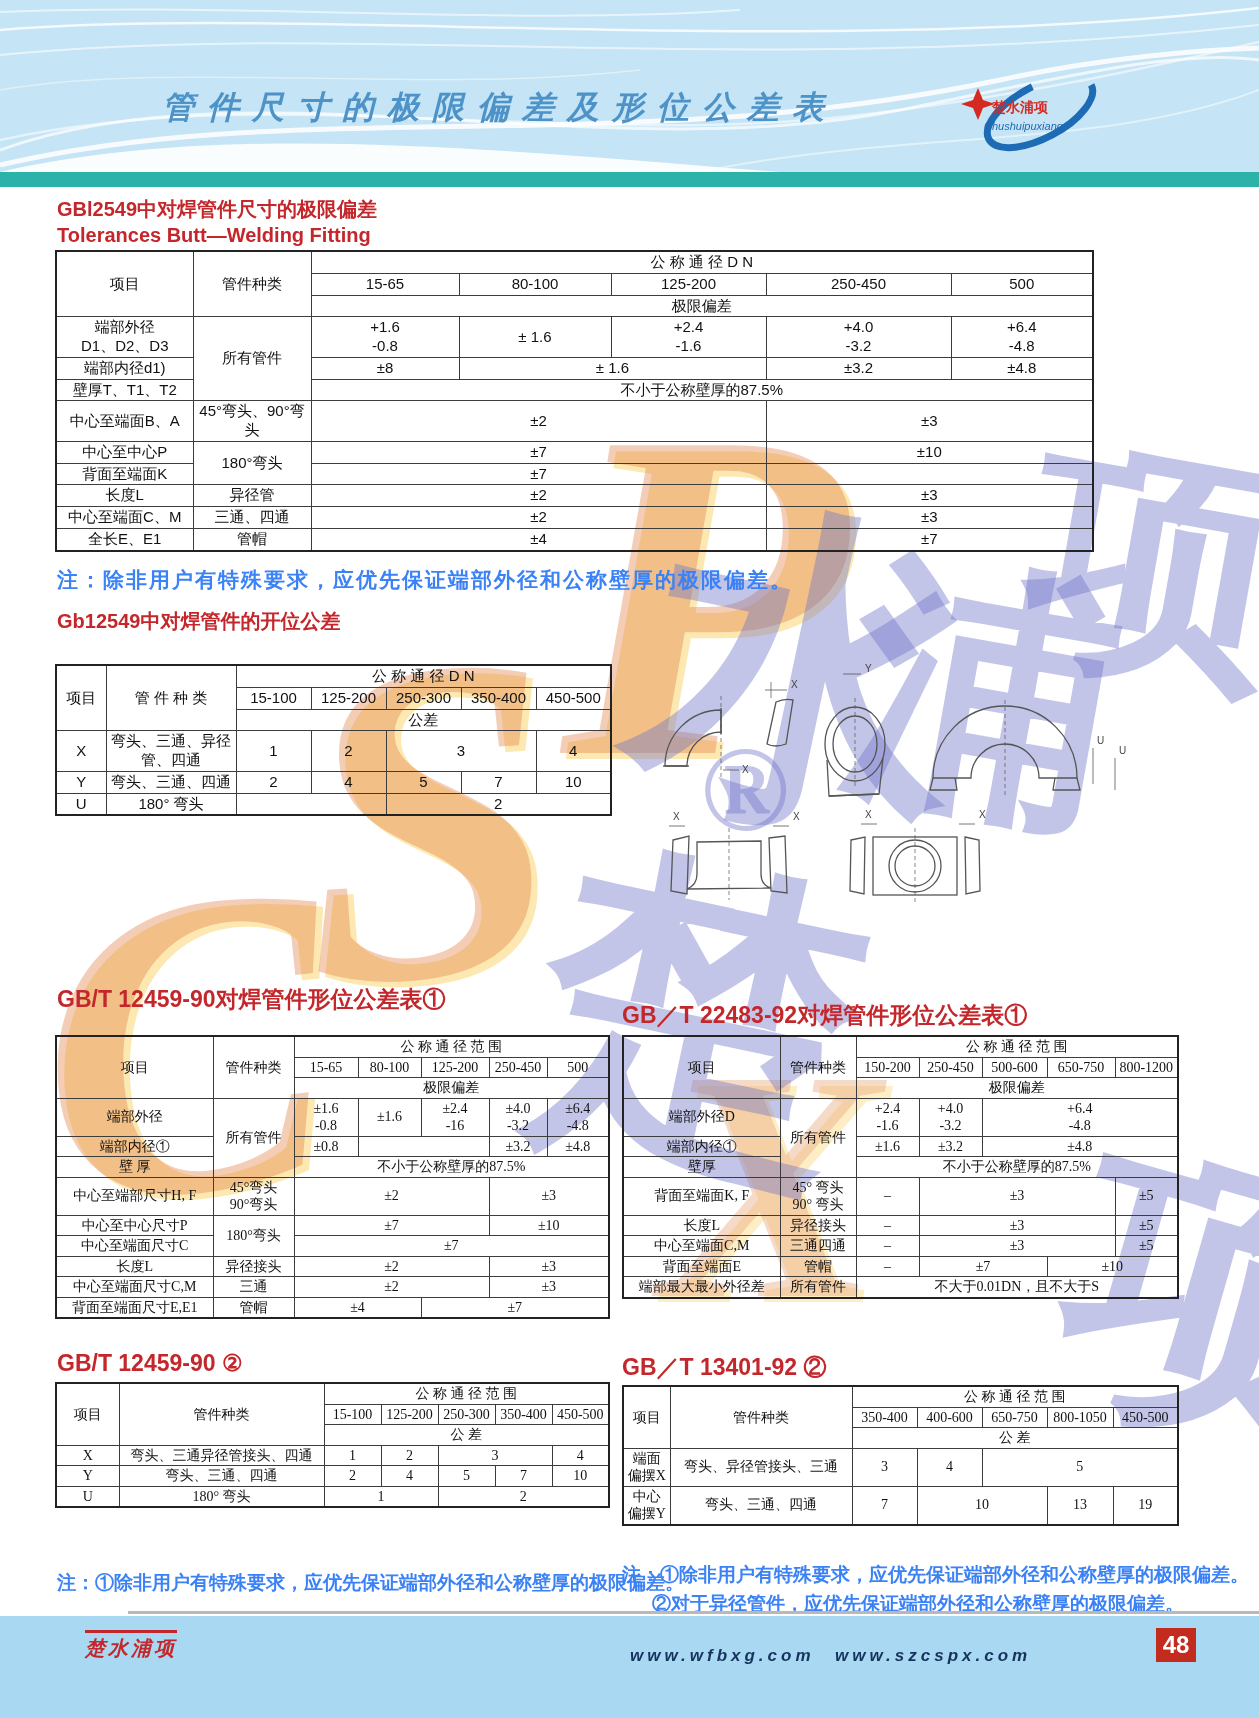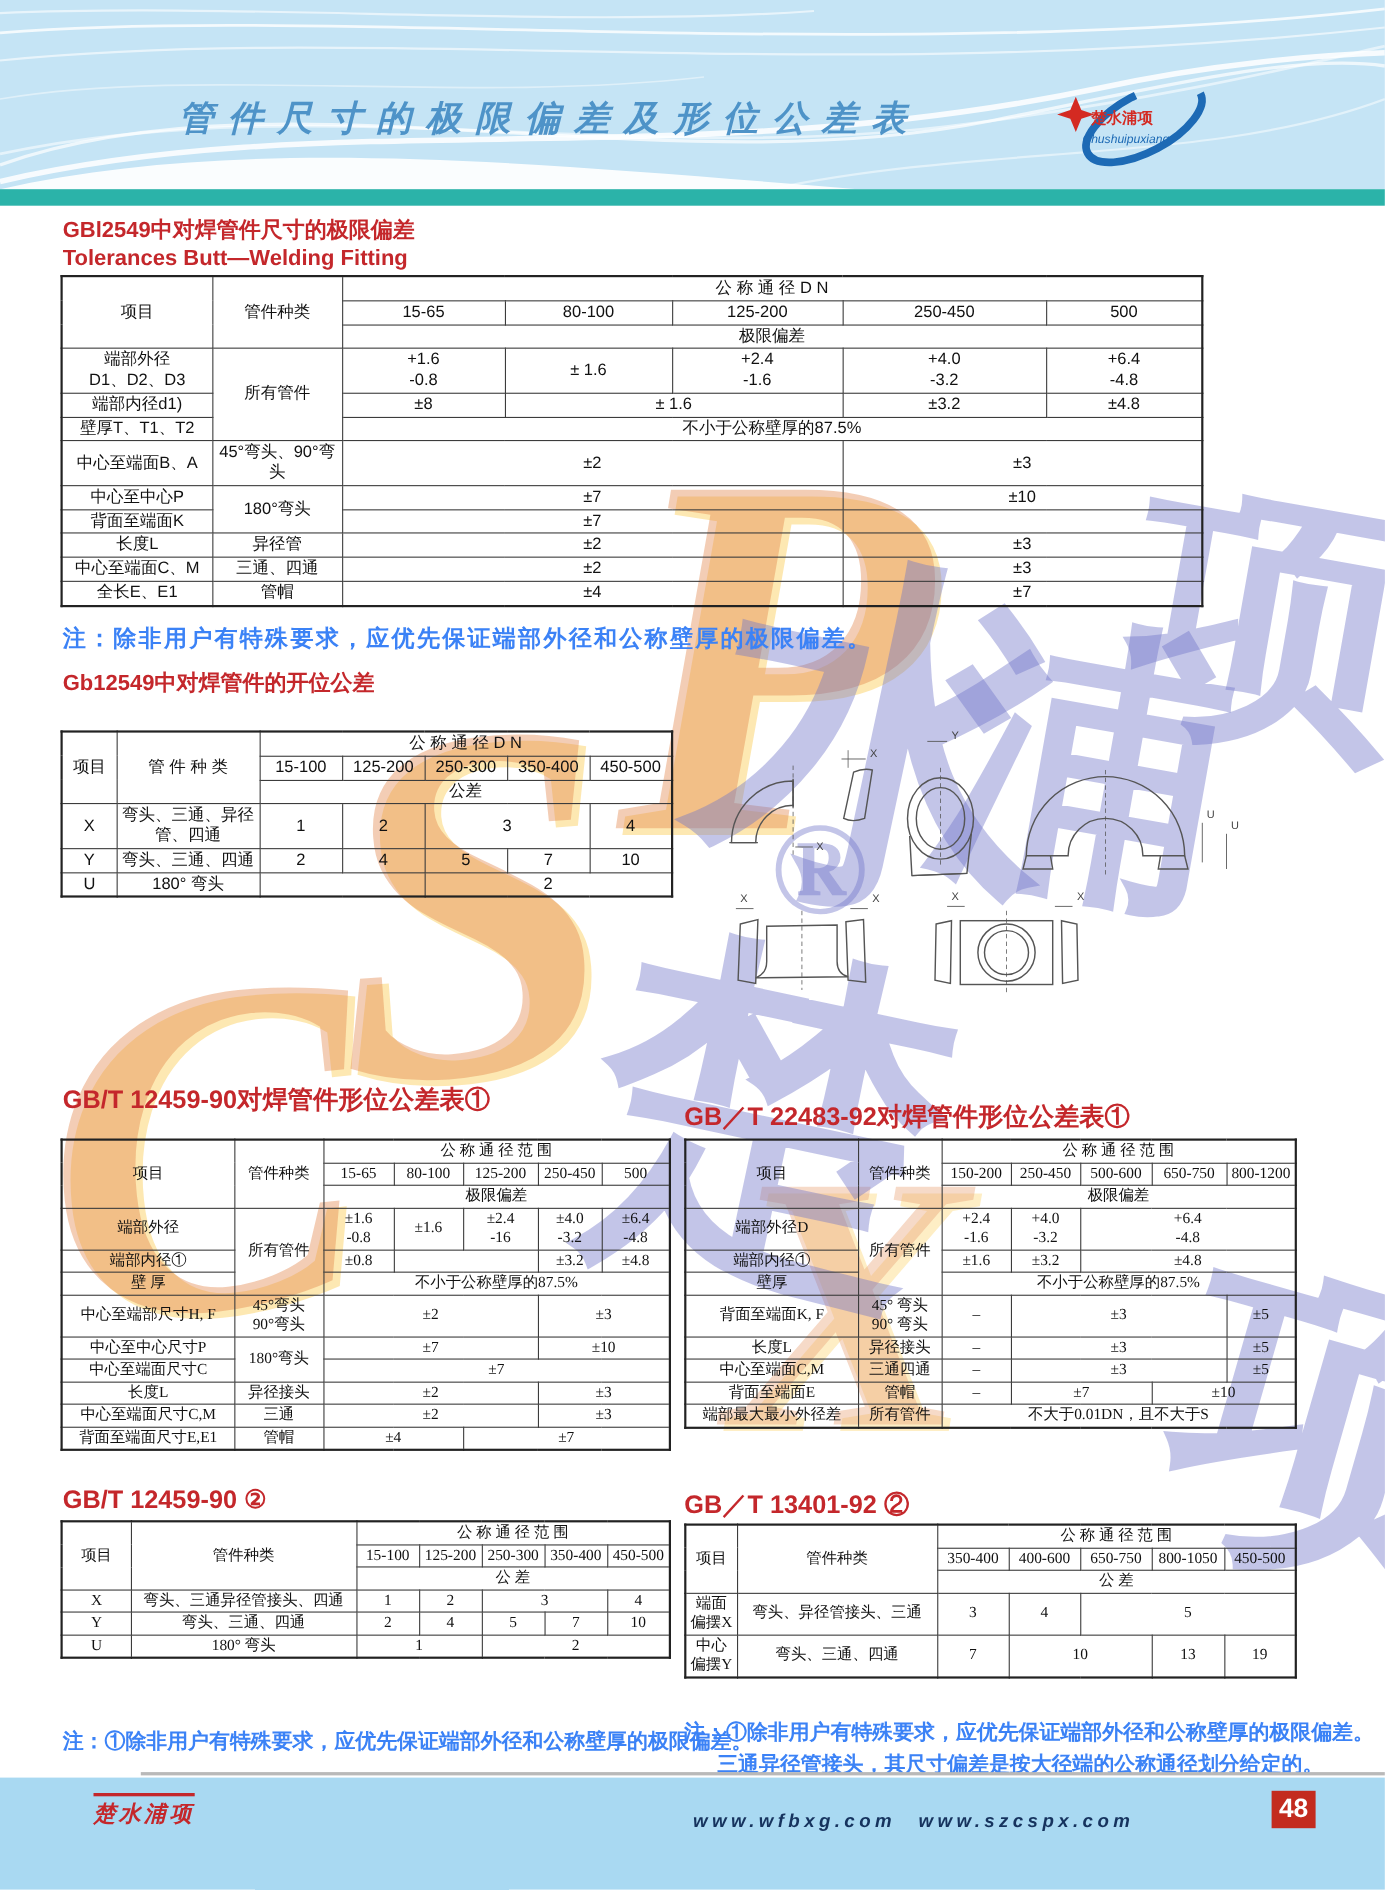--- a/index.html
+++ b/index.html
@@ -531,20 +531,20 @@
         <td>中心<br>偏摆Y</td>
         <td>弯头、三通、四通</td>
         <td>7</td>
         <td colspan="2">10</td>
         <td>13</td>
         <td>19</td>
       </tr>
     </tbody>
 </table>
 <div class="abs note" style="left:622px;top:1562px;font-size:19px">注：①除非用户有特殊要求，应优先保证端部外径和公称壁厚的极限偏差。</div>
-<div class="abs note" style="left:652px;top:1591px;font-size:19px">三通异径管接头，其尺寸偏差是按大径端的公称通径划分给定的。</div>
+<div class="abs note" style="left:652px;top:1591px;font-size:19px">②对于异径管件，应优先保证端部外径和公称壁厚的极限偏差。</div>
 
 <div class="abs footer-line"></div>
 <div class="abs footer-band"></div>
 <div class="abs footer-brand">楚水浦项</div>
 <div class="abs footer-site" style="left:630px">www.wfbxg.com</div>
 <div class="abs footer-site" style="left:835px">www.szcspx.com</div>
 <div class="abs page-num">48</div>
 
 </body></html>

